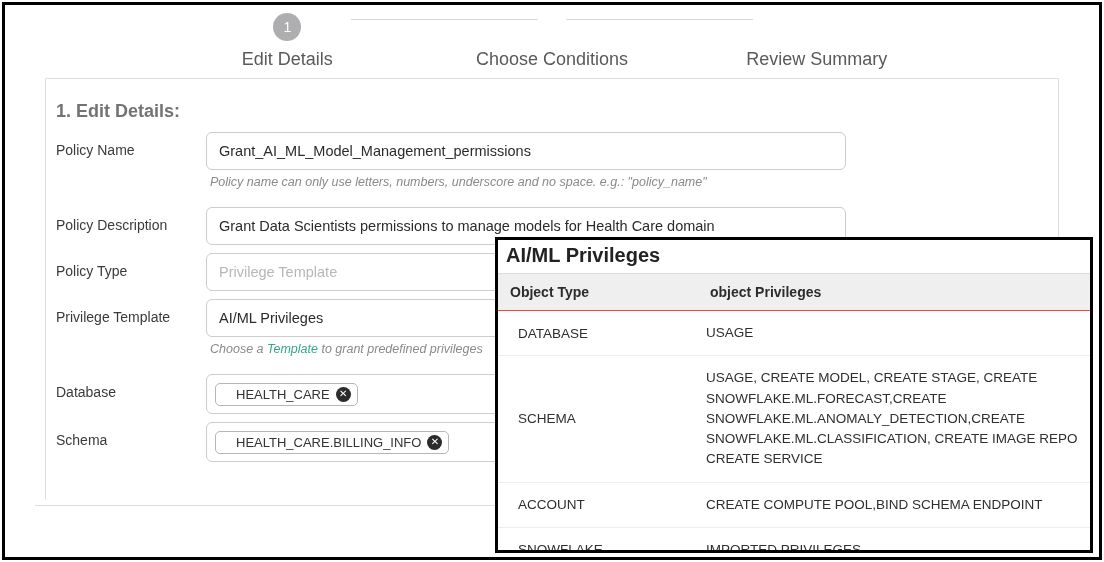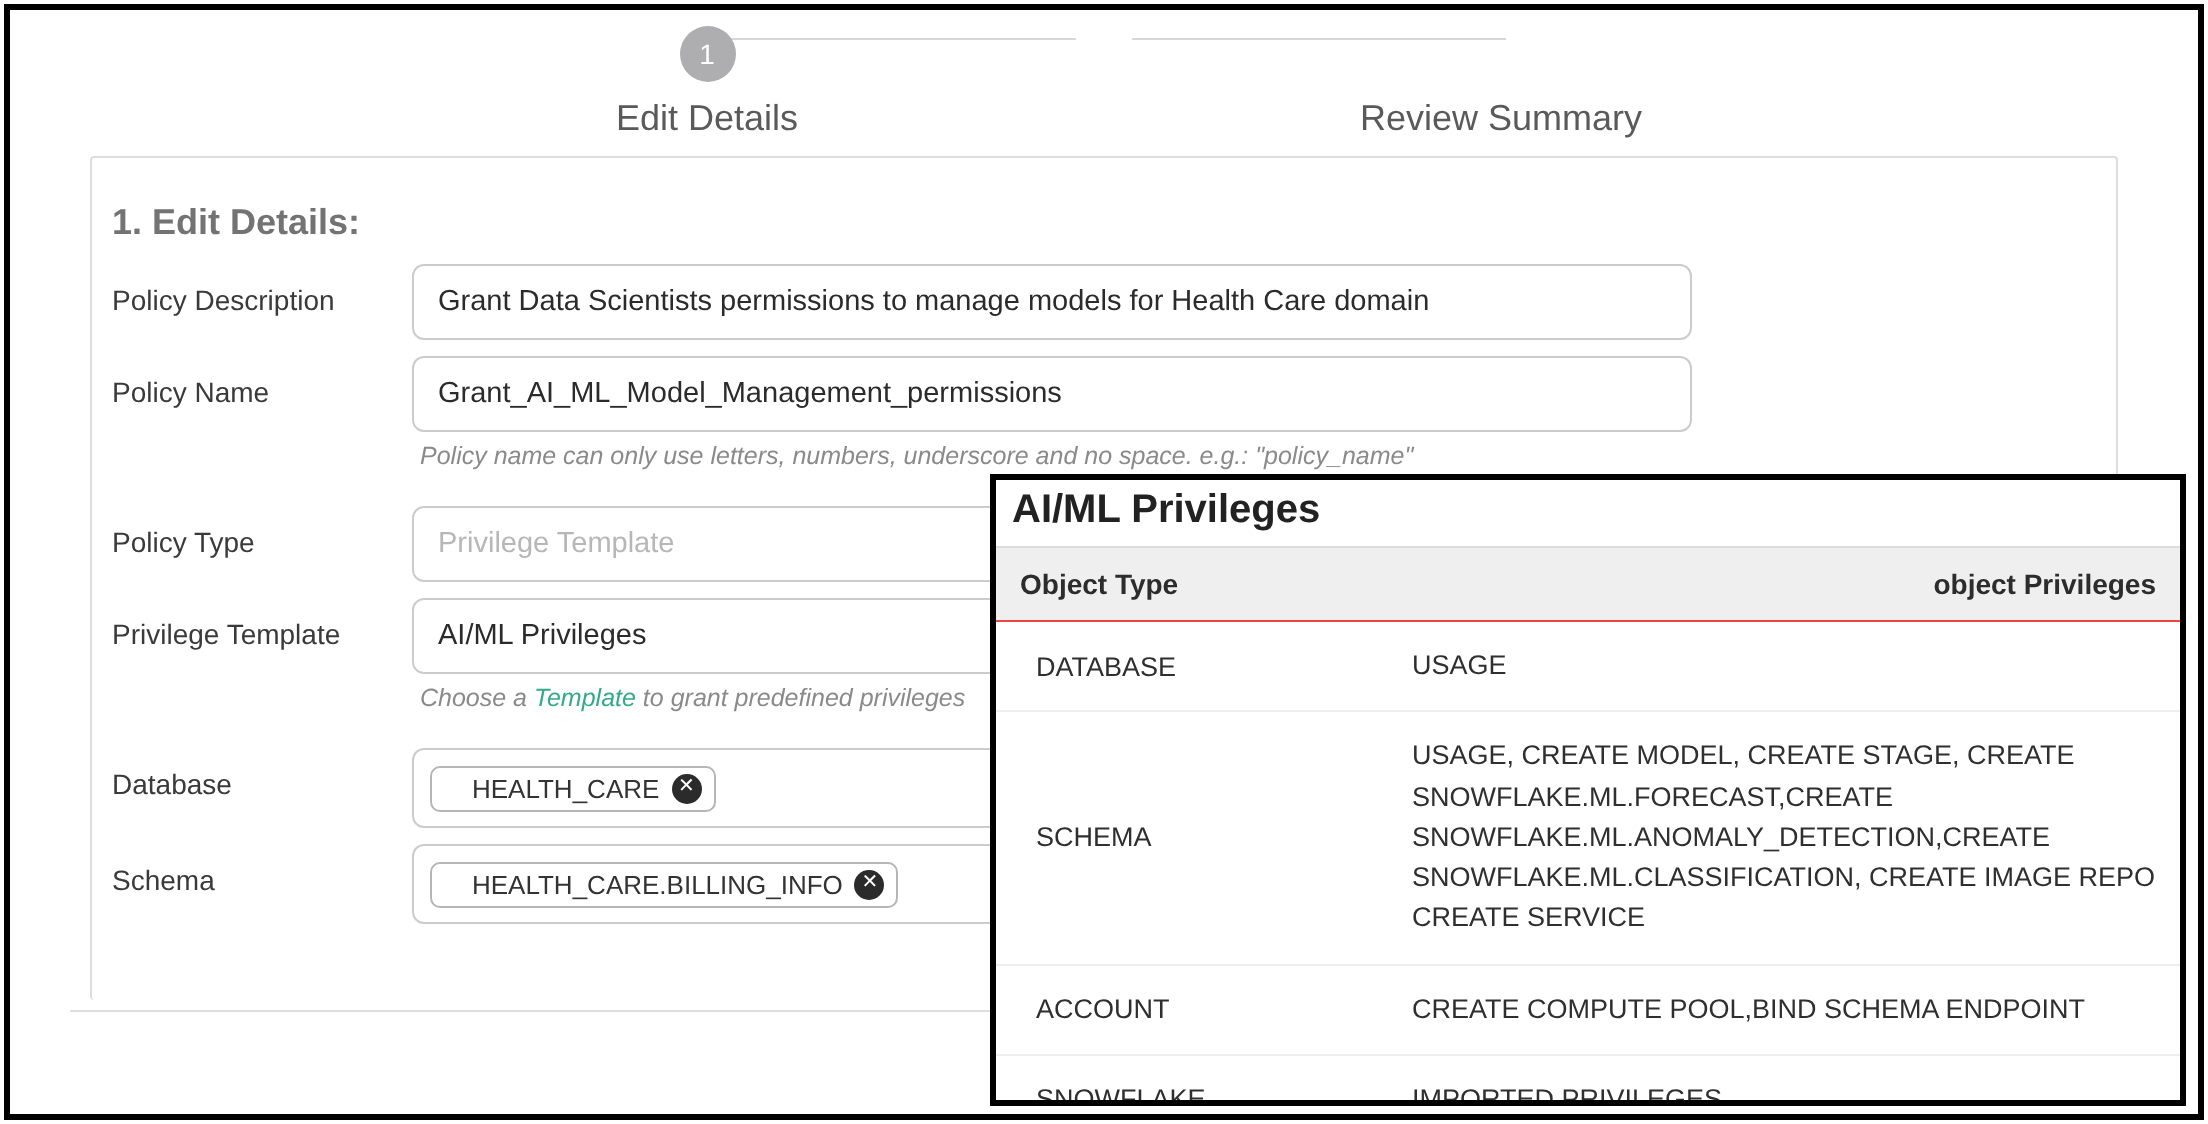--- a/index.html
+++ b/index.html
@@ -195,21 +195,21 @@
   .popup-head {
     display: flex;
     background: #efefef;
     border-top: 1px solid #ddd;
     border-bottom: 1px solid #ef4444;
     font-weight: 700;
     font-size: 14px;
     color: #2c2c2c;
   }
   .popup-head .c1 { width: 200px; padding: 10px 12px; }
-  .popup-head .c2 { flex: 1; padding: 10px 12px; text-align: right; }
+  .popup-head .c2 { flex: 1; padding: 10px 12px; }
   .prow {
     display: flex;
     border-bottom: 1px solid #eee;
     font-size: 13.5px;
     color: #2f2f2f;
   }
   .prow .c1 { width: 200px; padding: 12px 12px 12px 20px; display:flex; align-items:center;}
   .prow .c2 { flex: 1; padding: 12px 8px 12px 8px; line-height: 1.5;}
 </style>
 </head>
@@ -218,40 +218,44 @@
 <div class="outer">
 
   <div class="stepper">
     <div class="line l1"></div>
     <div class="line l2"></div>
     <div class="step">
       <div class="step-circle">1</div>
       <div class="step-label">Edit Details</div>
     </div>
     <div class="step">
+      <div class="step-circle">2</div>
+      <div class="step-label">Choose Conditions</div>
+    </div>
+    <div class="step">
       <div class="step-circle">3</div>
       <div class="step-label">Review Summary</div>
     </div>
   </div>
 
   <div class="panel">
     <div class="section-title">1. Edit Details:</div>
 
     <div class="row">
-      <div class="lab">Policy Description</div>
-      <div class="fieldcol">
-        <input class="input" value="Grant Data Scientists permissions to manage models for Health Care domain" style="">
-      </div>
-    </div>
-
-    <div class="row">
       <div class="lab">Policy Name</div>
       <div class="fieldcol">
         <input class="input" value="Grant_AI_ML_Model_Management_permissions" style="">
         <div class="hint">Policy name can only use letters, numbers, underscore and no space. e.g.: "policy_name"</div>
+      </div>
+    </div>
+
+    <div class="row">
+      <div class="lab">Policy Description</div>
+      <div class="fieldcol">
+        <input class="input" value="Grant Data Scientists permissions to manage models for Health Care domain" style="">
       </div>
     </div>
 
     <div class="row">
       <div class="lab">Policy Type</div>
       <div class="fieldcol">
         <div class="input placeholder">Privilege Template</div>
       </div>
     </div>
 

